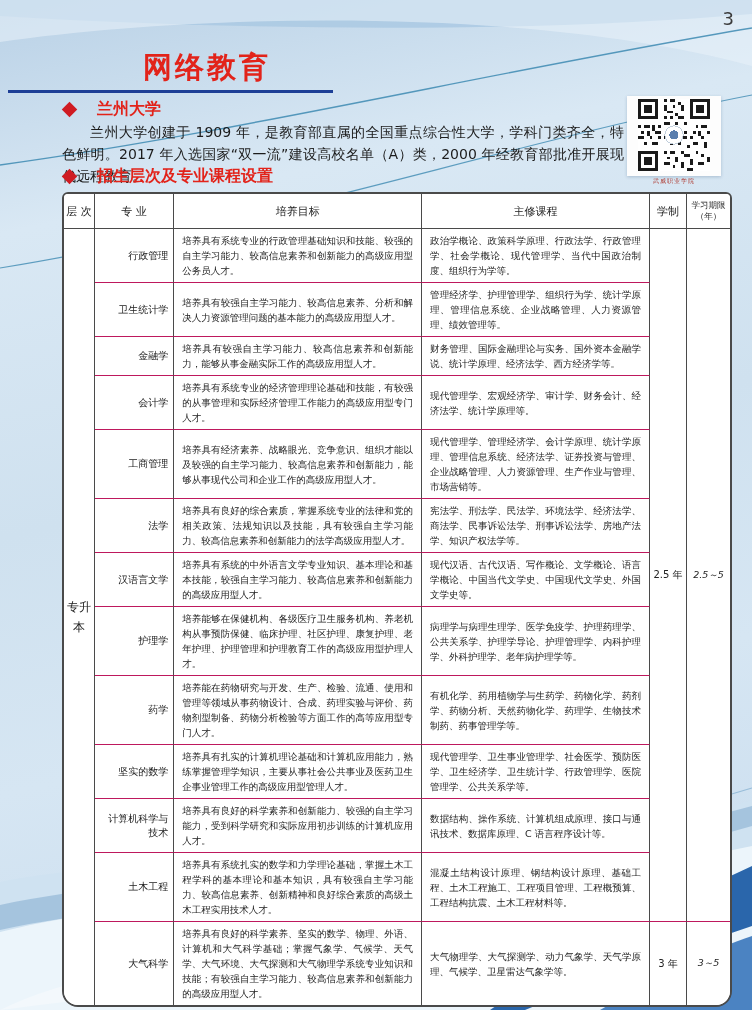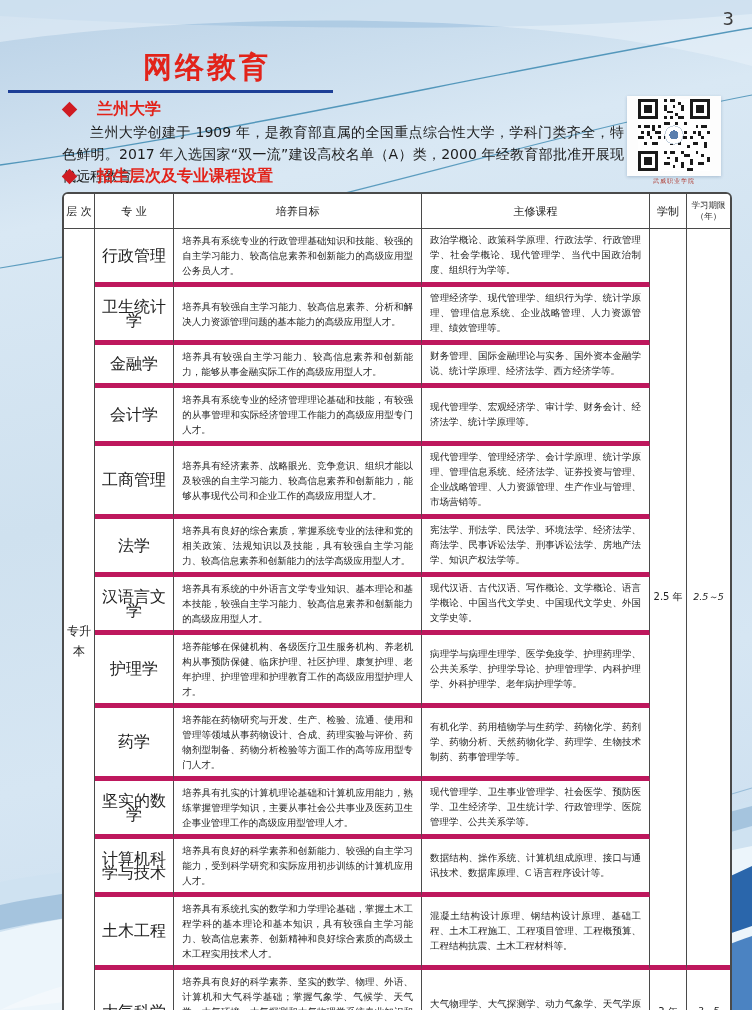--- a/index.html
+++ b/index.html
@@ -31,27 +31,27 @@
   .qr-caption{font-size:6px;color:#b04038;margin-top:1px;letter-spacing:1px;}
 
   
   .table-wrap{margin-left:62px;width:666px;background:#fff;border:2px solid #4a4a4a;
     border-radius:6px 6px 16px 16px;overflow:hidden;box-sizing:content-box;}
   table{width:100%;border-collapse:separate;border-spacing:0;font-size:9.5px;color:#222;}
   th{font-weight:normal;font-size:11px;color:#222;height:30px;padding:2px;
     border-right:1px solid #4a4a4a;border-bottom:1px solid #4a4a4a;background:#fff;}
   th.h-period{font-size:8.5px;line-height:1.25;padding:1px;}
   th:last-child{border-right:none;}
-  td{border-right:1px solid #4a4a4a;border-bottom:5px solid #be185d;vertical-align:middle;
+  td{border-right:1px solid #4a4a4a;border-bottom:1px solid #be185d;vertical-align:middle;
     background:#fff;}
   .c-level{width:26px;text-align:center;word-break:break-all;line-height:20px;font-size:12px;
     padding:2px;border-bottom:none;}
-  .c-major{text-align:center;padding:3px 5px;font-size:16px;line-height:14px;margin-left:46px;}
+  .c-major{text-align:right;padding:3px 5px;font-size:10px;line-height:14px;margin-left:46px;}
   .c-obj{padding:4px 8px;line-height:15px;text-align:justify;}
-  .c-course{padding:4px 8px;line-height:15px;text-align:justify;font-family:Liberation Serif, serif;}
+  .c-course{padding:4px 8px;line-height:15px;text-align:justify;}
   .c-dur{text-align:center;font-size:10px;white-space:nowrap;padding:2px;}
   .c-per{text-align:center;font-size:9.5px;white-space:nowrap;padding:2px;border-right:none;font-style:italic;}
   tr:last-child td{border-bottom:none;}
 </style>
 </head>
 <body>
 
 <svg class="bg" width="752" height="1010" viewBox="0 0 752 1010" xmlns="http://www.w3.org/2000/svg">
   <path d="M0,0 H752 V14 C520,34 230,30 0,16 Z" fill="#a9c8e2" opacity="0.8"></path>
   <path d="M0,42 C210,12 540,8 752,66 L752,0 H0 Z" fill="#e9f3fa" opacity="0.55"></path>
@@ -128,21 +128,21 @@
           <td class="c-level" rowspan="13">专升本</td>
           <td class="c-major">行政管理</td>
           <td class="c-obj">培养具有系统专业的行政管理基础知识和技能、较强的自主学习能力、较高信息素养和创新能力的高级应用型公务员人才。</td>
           <td class="c-course">政治学概论、政策科学原理、行政法学、行政管理学、社会学概论、现代管理学、当代中国政治制度、组织行为学等。</td>
           <td class="c-dur" rowspan="12">2.5 年</td>
           <td class="c-per" rowspan="12">2.5～5</td>
         </tr>
         <tr>
           <td class="c-major">卫生统计学</td>
           <td class="c-obj">培养具有较强自主学习能力、较高信息素养、分析和解决人力资源管理问题的基本能力的高级应用型人才。</td>
-          <td class="c-course">管理经济学、现代管理学、组织行为学、统计学原理、管理信息系统、企业战略管理、人力资源管理、绩效管理等。</td>
+          <td class="c-course">管理经济学、护理管理学、组织行为学、统计学原理、管理信息系统、企业战略管理、人力资源管理、绩效管理等。</td>
         </tr>
         <tr>
           <td class="c-major">金融学</td>
           <td class="c-obj">培养具有较强自主学习能力、较高信息素养和创新能力，能够从事金融实际工作的高级应用型人才。</td>
           <td class="c-course">财务管理、国际金融理论与实务、国外资本金融学说、统计学原理、经济法学、西方经济学等。</td>
         </tr>
         <tr>
           <td class="c-major">会计学</td>
           <td class="c-obj">培养具有系统专业的经济管理理论基础和技能，有较强的从事管理和实际经济管理工作能力的高级应用型专门人才。</td>
           <td class="c-course">现代管理学、宏观经济学、审计学、财务会计、经济法学、统计学原理等。</td>

